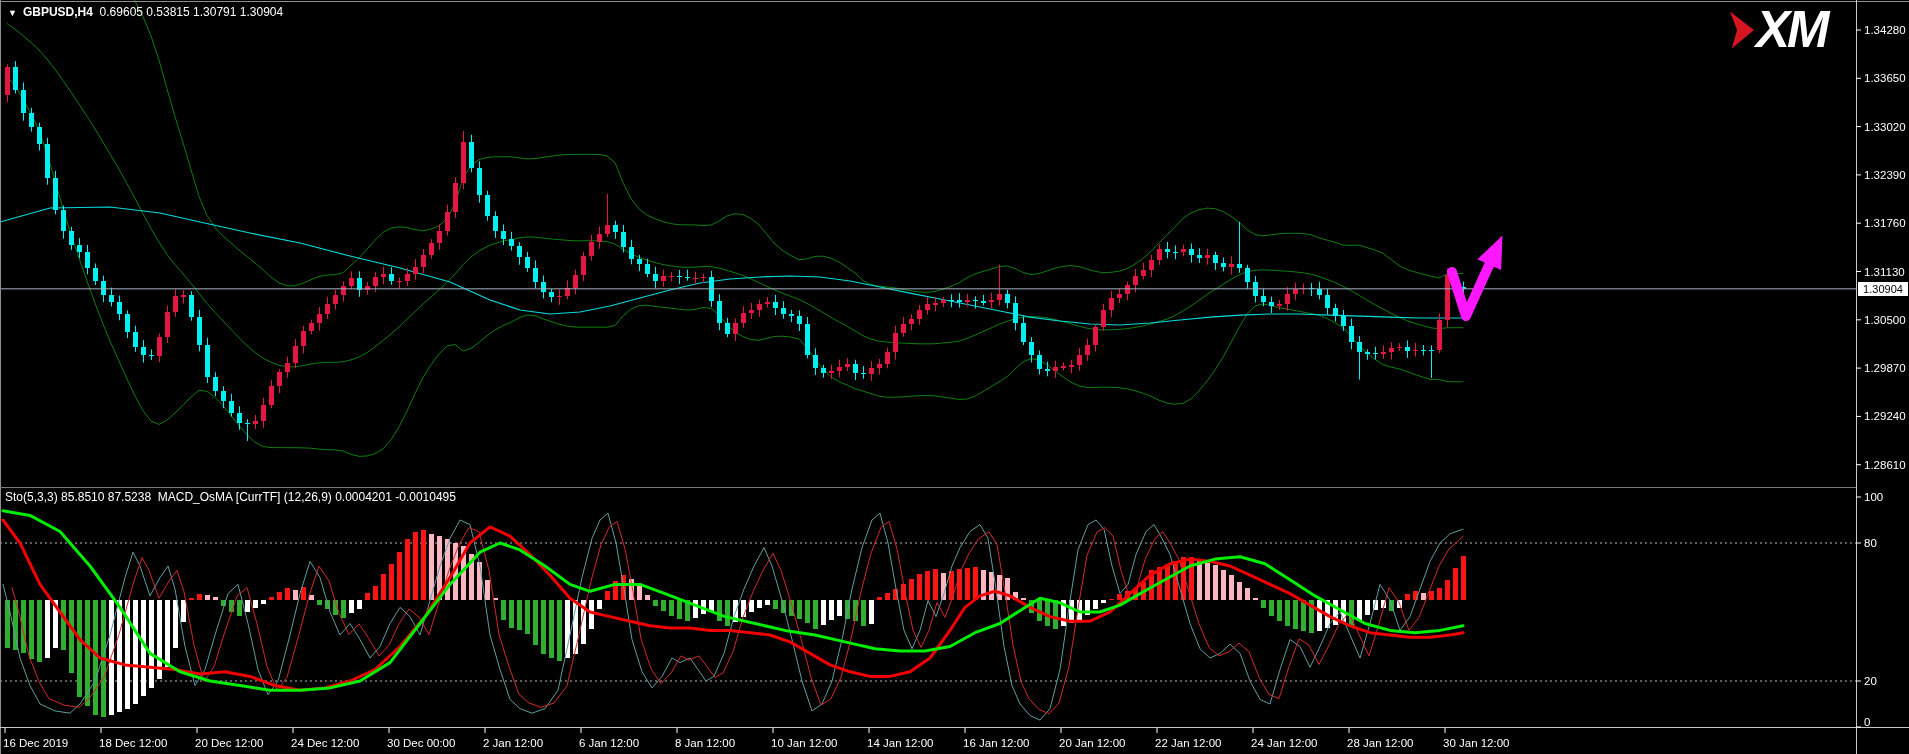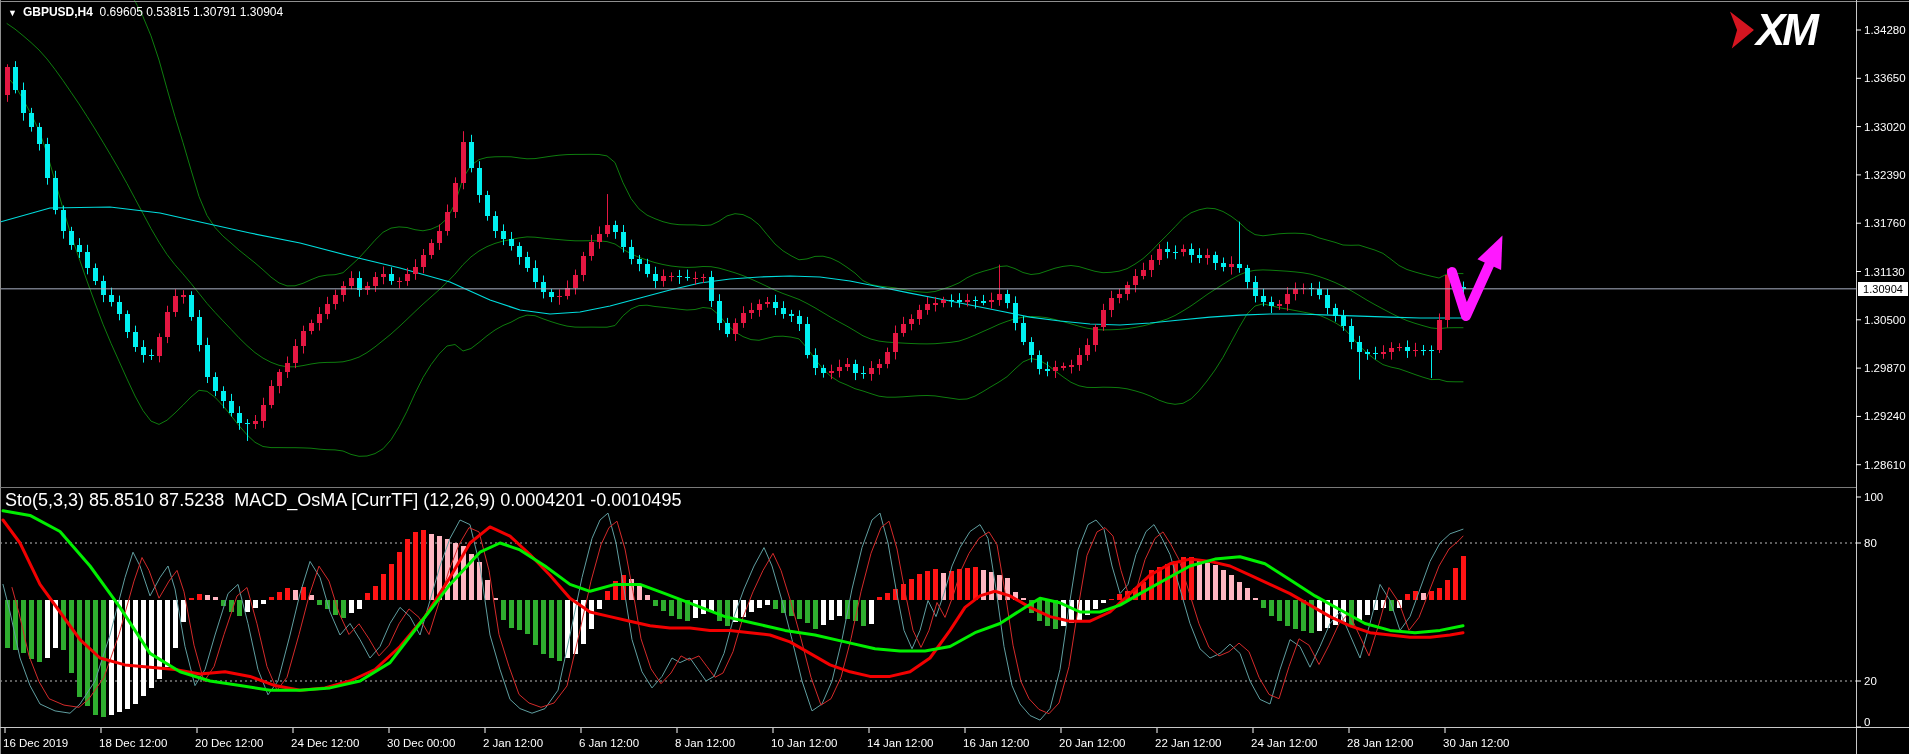--- a/index.html
+++ b/index.html
@@ -2,27 +2,27 @@
 <html><head>
 <meta charset="utf-8">
 <style>
   html,body{margin:0;padding:0;background:#000;}
   #stage{position:relative;width:1909px;height:754px;background:#000;overflow:hidden;
          font-family:"Liberation Sans",sans-serif;}
   svg text{font-family:"Liberation Sans",sans-serif;}
   #title-bar{position:absolute;left:8px;top:5px;color:#fff;font-size:12px;white-space:pre;z-index:5;}
   #title-bar .sym{font-weight:bold;text-align:center;}
   #title-bar .caret{font-size:9px;margin-right:6px;cursor:pointer;}
-  #ind-label{position:absolute;left:5px;top:490px;color:#fff;font-size:18px;white-space:pre;z-index:5;}
+  #ind-label{position:absolute;left:5px;top:490px;color:#fff;font-size:12px;white-space:pre;z-index:5;}
   #price-badge{position:absolute;left:1858px;top:282px;width:50px;height:14px;background:#fff;color:#000;
                font-size:11px;line-height:14px;text-align:center;z-index:6;}
   #xm-logo{position:absolute;left:1728px;top:10px;display:flex;align-items:center;z-index:5;}
   #xm-logo .tri{width:26px;height:40px;background:#d51520;clip-path:polygon(0 4%,100% 50%,22% 96%,35% 50%);
                 margin-right:2px;transform:skewX(-6deg);}
-  #xm-logo .txt{color:#fff;font-size:44px;font-weight:bold;font-style:italic;letter-spacing:-3px;line-height:40px;}
+  #xm-logo .txt{color:#fff;font-size:51px;font-weight:bold;font-style:italic;letter-spacing:-3px;line-height:40px;}
 </style>
 </head>
 <body>
 
 <div id="stage">
   <svg id="cv" width="1909" height="754" xmlns="http://www.w3.org/2000/svg">
       <g>
         <polyline points="7.0,-29.4 15.0,-27.3 23.0,-28.0 31.0,-28.8 39.0,-30.4 47.0,-35.3 55.0,-42.1 63.0,-47.5 71.0,-50.4 79.0,-50.1 87.0,-48.4 95.0,-45.0 103.0,-39.8 111.0,-32.1 119.0,-22.6 127.0,-11.6 135.0,1.1 143.0,16.7 151.0,35.9 159.0,60.0 167.0,88.8 175.0,116.6 183.0,142.6 191.0,169.8 199.0,196.5 207.0,215.5 215.0,227.5 223.0,236.1 231.0,243.0 239.0,250.1 247.0,256.5 255.0,262.9 263.0,269.8 271.0,277.1 279.0,282.9 287.0,285.9 295.0,285.8 303.0,283.3 311.0,279.7 319.0,276.5 327.0,275.1 335.0,274.7 343.0,272.7 351.0,265.4 359.0,258.0 367.0,249.2 375.0,240.2 383.0,232.3 391.0,228.1 399.0,226.9 407.0,227.5 415.0,229.7 423.0,230.8 431.0,229.2 439.0,225.7 447.0,218.6 455.0,203.7 463.0,178.3 471.0,165.3 479.0,159.6 487.0,157.4 495.0,156.8 503.0,156.7 511.0,156.8 519.0,157.9 527.0,158.8 535.0,158.6 543.0,157.4 551.0,156.2 559.0,155.2 567.0,154.6 575.0,154.4 583.0,154.4 591.0,154.3 599.0,154.5 607.0,155.9 615.0,162.6 623.0,182.7 631.0,198.6 639.0,208.9 647.0,215.1 655.0,218.7 663.0,221.7 671.0,223.7 679.0,224.7 687.0,224.9 695.0,224.9 703.0,225.5 711.0,225.0 719.0,221.2 727.0,215.9 735.0,213.7 743.0,214.6 751.0,218.4 759.0,224.8 767.0,234.5 775.0,244.0 783.0,250.8 791.0,255.7 799.0,259.8 807.0,258.9 815.0,256.4 823.0,256.2 831.0,258.2 839.0,262.0 847.0,267.3 855.0,273.1 863.0,280.6 871.0,284.5 879.0,286.1 887.0,286.9 895.0,287.9 903.0,289.4 911.0,290.8 919.0,291.9 927.0,292.4 935.0,291.5 943.0,289.0 951.0,286.3 959.0,282.9 967.0,277.8 975.0,274.0 983.0,271.4 991.0,269.2 999.0,266.6 1007.0,265.9 1015.0,268.6 1023.0,272.5 1031.0,274.5 1039.0,273.6 1047.0,270.9 1055.0,268.2 1063.0,266.4 1071.0,265.5 1079.0,266.6 1087.0,269.0 1095.0,271.3 1103.0,272.7 1111.0,272.3 1119.0,271.2 1127.0,268.7 1135.0,264.1 1143.0,258.6 1151.0,251.4 1159.0,243.0 1167.0,235.1 1175.0,226.8 1183.0,218.4 1191.0,212.8 1199.0,209.8 1207.0,208.1 1215.0,208.7 1223.0,211.5 1231.0,216.2 1239.0,222.2 1247.0,229.6 1255.0,234.6 1263.0,235.8 1271.0,234.8 1279.0,233.8 1287.0,233.3 1295.0,233.2 1303.0,233.5 1311.0,234.8 1319.0,237.9 1327.0,240.1 1335.0,242.3 1343.0,245.0 1351.0,245.3 1359.0,245.1 1367.0,247.6 1375.0,250.1 1383.0,253.4 1391.0,259.3 1399.0,265.5 1407.0,269.5 1415.0,272.0 1423.0,274.2 1431.0,276.2 1439.0,278.0 1447.0,274.0 1455.0,273.5 1463.0,273.6" fill="none" stroke="#0e7d0e" stroke-width="1" stroke-linejoin="round" stroke-linecap="round"></polyline>
         <polyline points="7.0,23.6 15.0,29.1 23.0,35.6 31.0,42.5 39.0,50.0 47.0,59.0 55.0,69.4 63.0,80.5 71.0,92.2 79.0,103.9 87.0,116.3 95.0,129.0 103.0,142.2 111.0,155.6 119.0,169.3 127.0,183.6 135.0,198.6 143.0,213.6 151.0,228.5 159.0,242.2 167.0,254.5 175.0,264.8 183.0,273.9 191.0,283.4 199.0,293.4 207.0,303.4 215.0,312.4 223.0,320.9 231.0,329.3 239.0,337.8 247.0,345.6 255.0,352.6 263.0,358.1 271.0,362.3 279.0,365.3 287.0,366.8 295.0,366.8 303.0,365.6 311.0,364.0 319.0,362.8 327.0,362.4 335.0,362.3 343.0,361.8 351.0,359.9 359.0,357.1 367.0,352.6 375.0,346.9 383.0,340.5 391.0,334.0 399.0,326.8 407.0,319.3 415.0,311.6 423.0,304.1 431.0,297.0 439.0,289.9 447.0,282.3 455.0,274.1 463.0,264.7 471.0,256.9 479.0,251.0 487.0,246.6 495.0,243.4 503.0,241.1 511.0,239.5 519.0,237.9 527.0,236.9 535.0,237.2 543.0,238.1 551.0,238.9 559.0,239.6 567.0,240.3 575.0,240.8 583.0,240.8 591.0,240.7 599.0,240.9 607.0,241.6 615.0,244.0 623.0,249.3 631.0,253.8 639.0,257.3 647.0,260.1 655.0,262.6 663.0,264.5 671.0,266.0 679.0,266.9 687.0,267.4 695.0,267.2 703.0,266.5 711.0,266.7 719.0,268.1 727.0,270.4 735.0,272.8 743.0,275.6 751.0,279.0 759.0,282.6 767.0,286.4 775.0,290.2 783.0,293.5 791.0,296.4 799.0,299.4 807.0,303.4 815.0,307.8 823.0,312.6 831.0,317.4 839.0,321.9 847.0,326.2 855.0,330.9 863.0,335.8 871.0,339.1 879.0,341.1 887.0,342.1 895.0,342.6 903.0,343.1 911.0,343.5 919.0,343.8 927.0,343.9 935.0,343.7 943.0,343.0 951.0,342.3 959.0,341.1 967.0,338.4 975.0,335.1 983.0,331.5 991.0,328.0 999.0,324.3 1007.0,321.3 1015.0,318.8 1023.0,317.2 1031.0,316.5 1039.0,316.8 1047.0,317.7 1055.0,319.5 1063.0,321.6 1071.0,323.9 1079.0,326.2 1087.0,328.2 1095.0,329.4 1103.0,329.9 1111.0,329.8 1119.0,329.4 1127.0,328.7 1135.0,327.4 1143.0,325.9 1151.0,323.9 1159.0,321.6 1167.0,319.1 1175.0,315.5 1183.0,310.9 1191.0,305.9 1199.0,300.3 1207.0,294.6 1215.0,289.4 1223.0,284.4 1231.0,279.3 1239.0,275.0 1247.0,271.8 1255.0,270.3 1263.0,269.9 1271.0,270.2 1279.0,270.7 1287.0,271.2 1295.0,271.9 1303.0,272.8 1311.0,274.2 1319.0,276.5 1327.0,279.3 1335.0,282.5 1343.0,286.3 1351.0,290.6 1359.0,295.3 1367.0,300.2 1375.0,304.7 1383.0,309.0 1391.0,313.2 1399.0,317.2 1407.0,320.6 1415.0,323.3 1423.0,325.7 1431.0,327.9 1439.0,328.7 1447.0,327.8 1455.0,327.7 1463.0,327.7" fill="none" stroke="#0e7d0e" stroke-width="1" stroke-linejoin="round" stroke-linecap="round"></polyline>
         <polyline points="7.0,76.7 15.0,85.6 23.0,99.2 31.0,113.8 39.0,130.4 47.0,153.2 55.0,180.8 63.0,208.6 71.0,234.8 79.0,258.0 87.0,281.0 95.0,303.0 103.0,324.2 111.0,343.3 119.0,361.1 127.0,378.9 135.0,396.0 143.0,410.6 151.0,421.1 159.0,424.4 167.0,420.2 175.0,413.0 183.0,405.2 191.0,397.0 199.0,390.3 207.0,391.3 215.0,397.3 223.0,405.7 231.0,415.6 239.0,425.6 247.0,434.8 255.0,442.3 263.0,446.5 271.0,447.6 279.0,447.6 287.0,447.7 295.0,447.7 303.0,447.9 311.0,448.2 319.0,449.1 327.0,449.7 335.0,449.9 343.0,451.0 351.0,454.4 359.0,456.3 367.0,456.0 375.0,453.6 383.0,448.8 391.0,439.8 399.0,426.8 407.0,411.2 415.0,393.5 423.0,377.5 431.0,364.7 439.0,354.1 447.0,346.0 455.0,344.5 463.0,351.0 471.0,348.5 479.0,342.4 487.0,335.8 495.0,330.0 503.0,325.5 511.0,322.2 519.0,317.8 527.0,315.1 535.0,315.7 543.0,318.8 551.0,321.6 559.0,324.1 567.0,326.1 575.0,327.1 583.0,327.2 591.0,327.1 599.0,327.2 607.0,327.2 615.0,325.5 623.0,315.8 631.0,309.0 639.0,305.6 647.0,305.2 655.0,306.5 663.0,307.3 671.0,308.2 679.0,309.2 687.0,310.0 695.0,309.5 703.0,307.5 711.0,308.4 719.0,315.0 727.0,324.9 735.0,331.8 743.0,336.6 751.0,339.6 759.0,340.3 767.0,338.3 775.0,336.4 783.0,336.2 791.0,337.1 799.0,338.9 807.0,347.9 815.0,359.1 823.0,369.0 831.0,376.5 839.0,381.7 847.0,385.0 855.0,388.7 863.0,391.0 871.0,393.7 879.0,396.2 887.0,397.2 895.0,397.2 903.0,396.8 911.0,396.2 919.0,395.7 927.0,395.5 935.0,395.9 943.0,397.1 951.0,398.2 959.0,399.4 967.0,399.0 975.0,396.1 983.0,391.6 991.0,386.7 999.0,382.0 1007.0,376.7 1015.0,369.0 1023.0,361.9 1031.0,358.6 1039.0,360.0 1047.0,364.6 1055.0,370.8 1063.0,376.8 1071.0,382.3 1079.0,385.8 1087.0,387.4 1095.0,387.5 1103.0,387.2 1111.0,387.3 1119.0,387.7 1127.0,388.8 1135.0,390.8 1143.0,393.2 1151.0,396.3 1159.0,400.2 1167.0,403.0 1175.0,404.3 1183.0,403.3 1191.0,398.9 1199.0,390.9 1207.0,381.0 1215.0,370.0 1223.0,357.3 1231.0,342.5 1239.0,327.7 1247.0,314.1 1255.0,306.0 1263.0,303.9 1271.0,305.7 1279.0,307.7 1287.0,309.0 1295.0,310.5 1303.0,312.0 1311.0,313.6 1319.0,315.1 1327.0,318.5 1335.0,322.6 1343.0,327.6 1351.0,336.0 1359.0,345.6 1367.0,352.9 1375.0,359.4 1383.0,364.6 1391.0,367.1 1399.0,368.8 1407.0,371.6 1415.0,374.5 1423.0,377.2 1431.0,379.6 1439.0,379.4 1447.0,381.6 1455.0,381.8 1463.0,381.8" fill="none" stroke="#0e7d0e" stroke-width="1" stroke-linejoin="round" stroke-linecap="round"></polyline>

